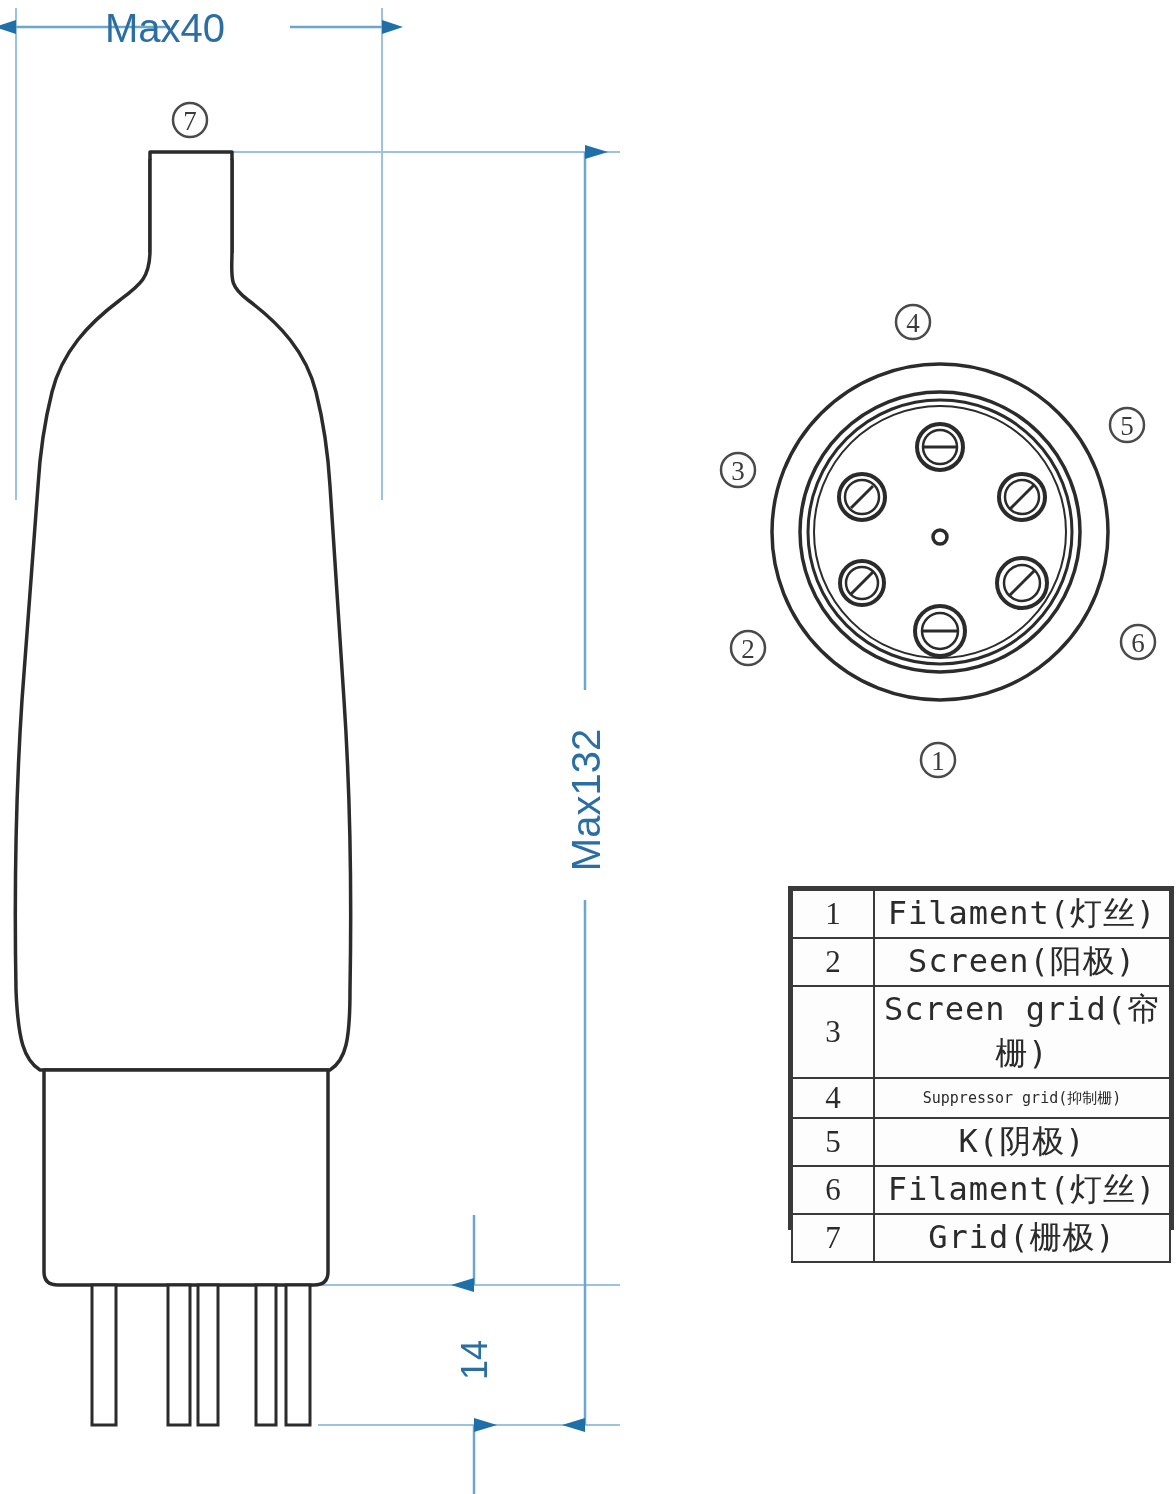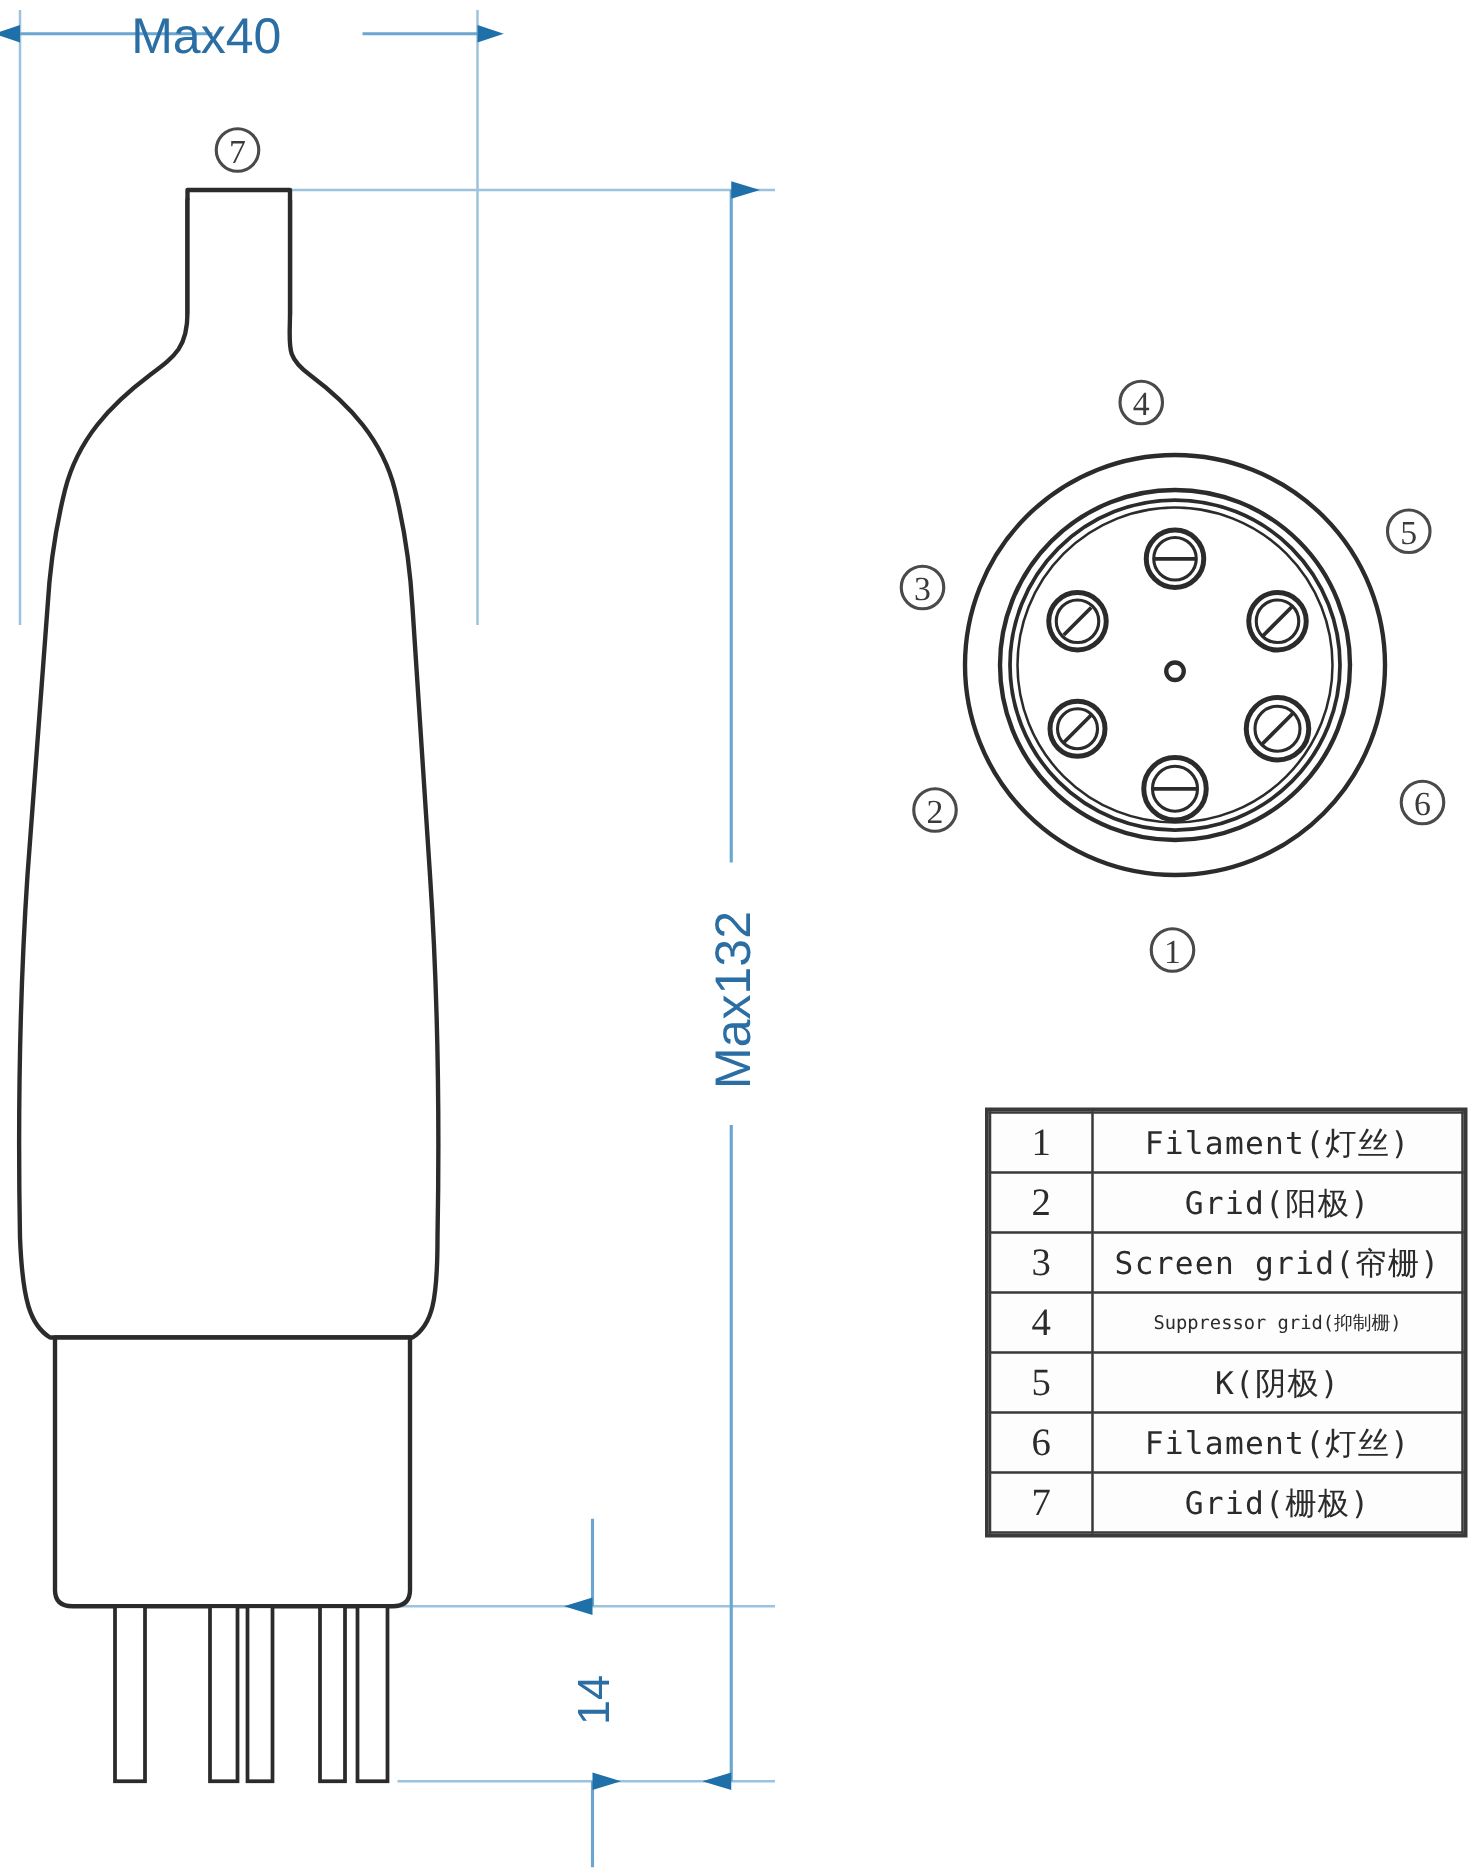--- a/index.html
+++ b/index.html
@@ -12,21 +12,21 @@
   .dimtext-small{fill:#2a6ea4;font-family:"Liberation Sans",sans-serif;font-size:36px;}
   .pinnum{fill:#3b3b3b;font-family:"Liberation Serif",serif;font-size:27px;text-anchor:middle;}
 
   
   #legend{position:absolute;left:788px;top:886px;width:386px;height:344px;
           border:3px solid #3a3a3a;box-sizing:border-box;background:#fefefe;}
   #legend table{border-collapse:collapse;width:100%;height:100%;}
   #legend td{border:2px solid #3a3a3a;text-align:center;vertical-align:middle;
              color:#2b2b2b;background:#fdfdfd;}
   td.idx{width:78px;font-family:"Liberation Serif",serif;font-size:31px;}
-  td.desc{font-family:"DejaVu Sans Mono",monospace;font-size:25px;letter-spacing:1px;}
+  td.desc{font-family:"DejaVu Sans Mono",monospace;font-size:32px;letter-spacing:1px;}
   td.desc.tight{font-size:15px;letter-spacing:0px;}
 </style>
 </head>
 <body>
 
 <div id="stage">
 
   <svg class="layer" viewBox="0 0 1176 1494">
     <defs>
       <marker id="arrL" markerWidth="22" markerHeight="16" refX="21" refY="8" orient="auto" markerUnits="userSpaceOnUse">
@@ -180,21 +180,21 @@
 
   <div id="legend">
     <table>
       <tbody>
         <tr>
           <td class="idx">1</td>
           <td class="desc">Filament(灯丝)</td>
         </tr>
         <tr>
           <td class="idx">2</td>
-          <td class="desc">Grid(阳极)</td>
+          <td class="desc">Screen(阳极)</td>
         </tr>
         <tr>
           <td class="idx">3</td>
           <td class="desc">Screen grid(帘栅)</td>
         </tr>
         <tr>
           <td class="idx">4</td>
           <td class="desc tight">Suppressor grid(抑制栅)</td>
         </tr>
         <tr>

